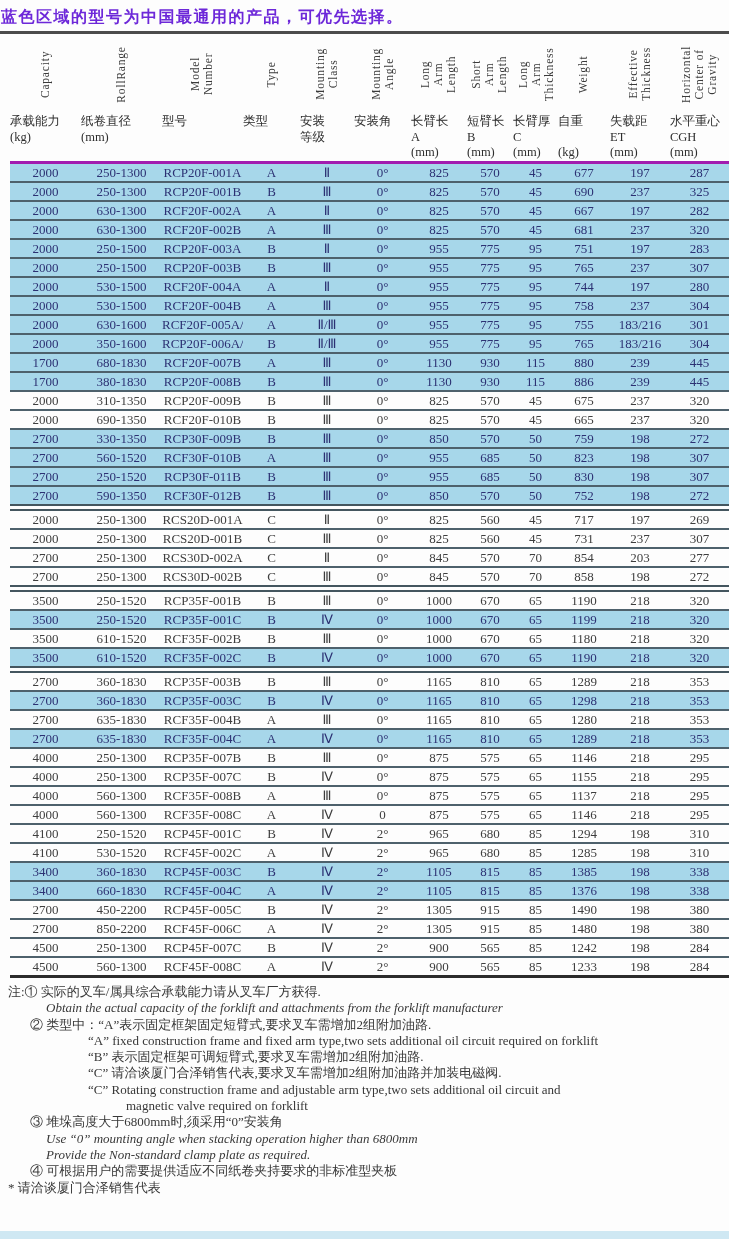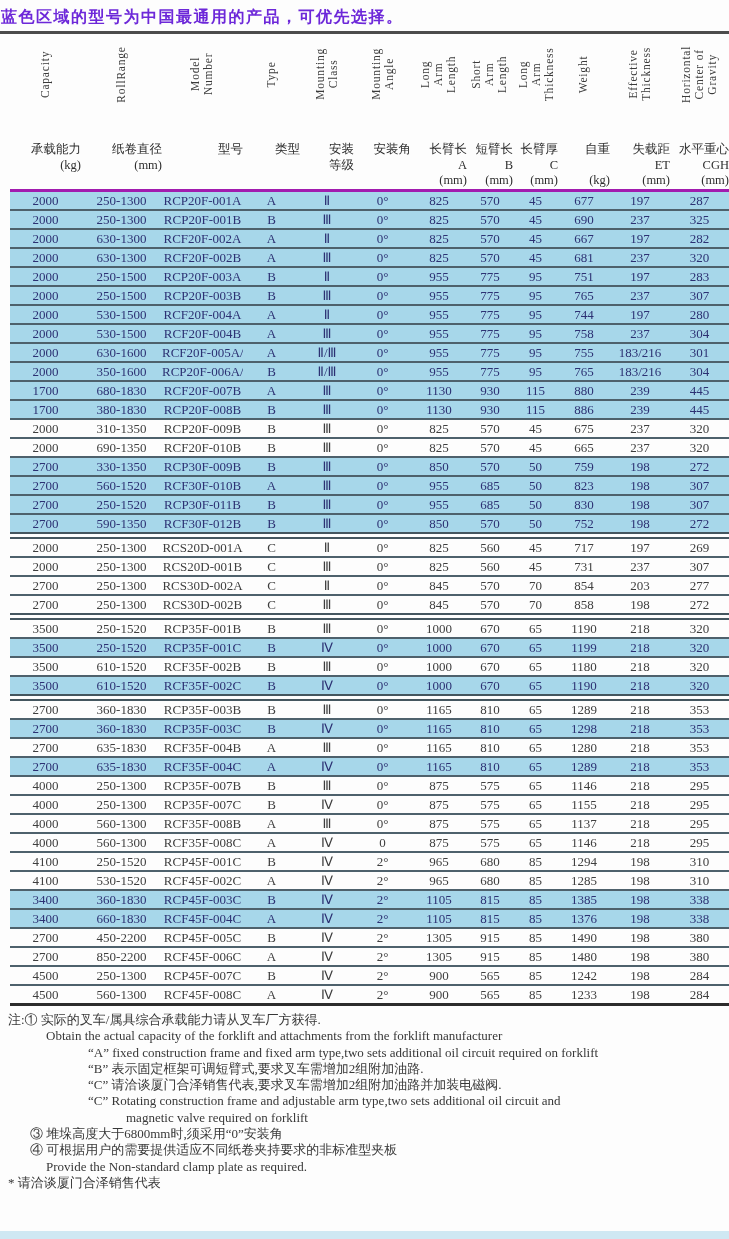--- a/index.html
+++ b/index.html
@@ -16,36 +16,36 @@
     border-collapse:collapse;table-layout:fixed;
     margin:2px 0 0 10px;width:719px;
   }
   thead th{vertical-align:top;font-weight:normal;padding:0;}
   .rot-wrap{height:76px;display:flex;align-items:center;justify-content:center;overflow:visible;}
   .rot{
     transform:rotate(-90deg);white-space:pre;font-size:11.5px;line-height:1.12;
     letter-spacing:0.8px;color:#3a3a3a;
   }
   .cn{
-    white-space:pre-line;font-size:12.5px;line-height:15.5px;text-align:right;
-    color:#2e2e2e;padding-top:2px;min-height:47px;margin-top:28px;
+    white-space:pre-line;font-size:12.5px;line-height:15.5px;text-align:left;
+    color:#2e2e2e;padding-top:2px;min-height:47px;
   }
   tbody{border-top:3px solid #a21caf;border-bottom:3px solid #2c2c2c;}
   tbody td{
     text-align:center;font-size:13px;height:17px;padding:0;
     border-top:2px solid #4e616c;color:#3e3e3e;white-space:nowrap;overflow:hidden;
   }
   tbody tr:first-child td{border-top:none;}
   tr.hl td{background:#a7d7ea;color:#2c3173;}
   tr.gap td{border-top:7px double #44565f;}
   .notes{padding:6px 2px 0 8px;font-size:13px;color:#383838;}
   .note{line-height:16.3px;white-space:nowrap;}
   .d0{padding-left:0;}
   .d1{padding-left:22px;}
-  .d2{padding-left:38px;}
+  .d2{padding-left:38px;font-style:italic;}
   .d3{padding-left:80px;}
   .d4{padding-left:118px;}
   .bottom-strip{position:absolute;left:0;right:0;bottom:0;height:8px;background:#cfe8f3;}
 </style>
 </head>
 <body>
 
 <div class="page">
   <div class="title">蓝色区域的型号为中国最通用的产品，可优先选择。</div>
   <div class="title-rule"></div>
@@ -756,24 +756,26 @@
           <td>1233</td>
           <td>198</td>
           <td>284</td>
         </tr>
       </tbody>
   </table>
 
   <div class="notes" id="notes">
       <div class="note d0">注:① 实际的叉车/属具综合承载能力请从叉车厂方获得.</div>
       <div class="note d2">Obtain the actual capacity of the forklift and attachments from the forklift manufacturer</div>
+      <div class="note d1">② 类型中：“A”表示固定框架固定短臂式,要求叉车需增加2组附加油路.</div>
       <div class="note d3">“A” fixed construction frame and fixed arm type,two sets additional oil circuit required on forklift</div>
       <div class="note d3">“B” 表示固定框架可调短臂式,要求叉车需增加2组附加油路.</div>
       <div class="note d3">“C” 请洽谈厦门合泽销售代表,要求叉车需增加2组附加油路并加装电磁阀.</div>
       <div class="note d3">“C” Rotating construction frame and adjustable arm type,two sets additional oil circuit and</div>
       <div class="note d4">magnetic valve required on forklift</div>
       <div class="note d1">③ 堆垛高度大于6800mm时,须采用“0”安装角</div>
+      <div class="note d2">Use “0” mounting angle when stacking operation higher than 6800mm</div>
+      <div class="note d2">Provide the Non-standard clamp plate as required.</div>
       <div class="note d1">④ 可根据用户的需要提供适应不同纸卷夹持要求的非标准型夹板</div>
-      <div class="note d2">Provide the Non-standard clamp plate as required.</div>
       <div class="note d0">* 请洽谈厦门合泽销售代表</div>
     </div>
   <div class="bottom-strip"></div>
 </div>
 
 </body></html>

